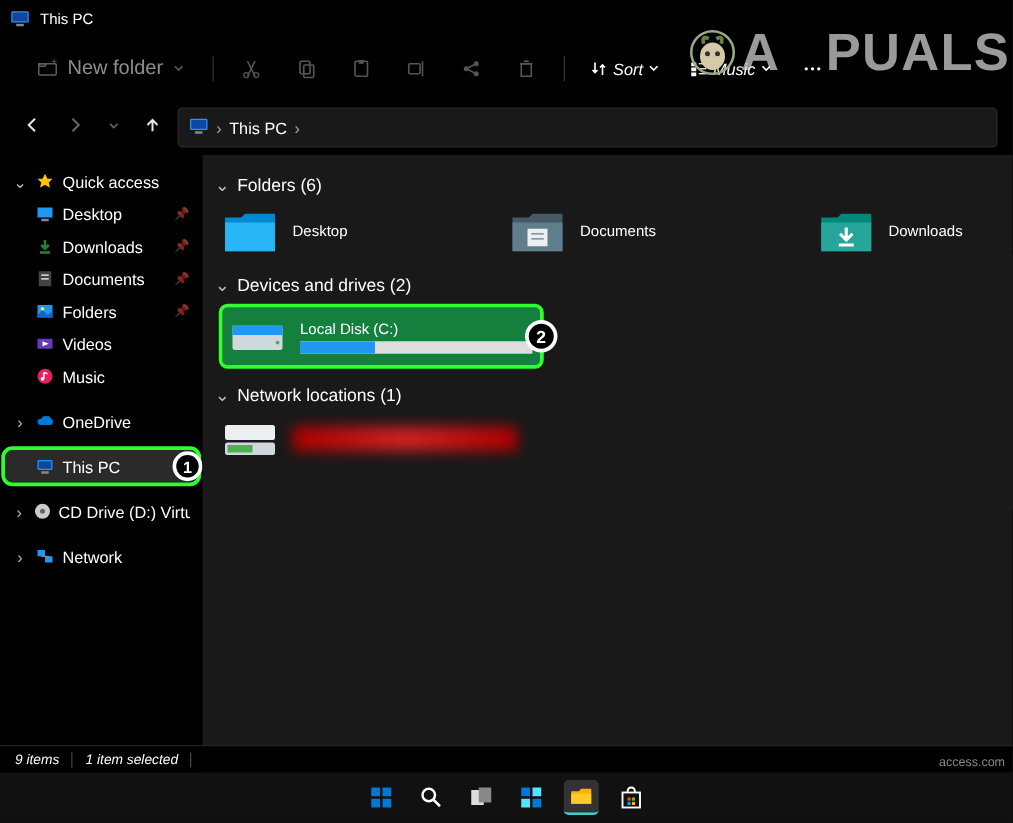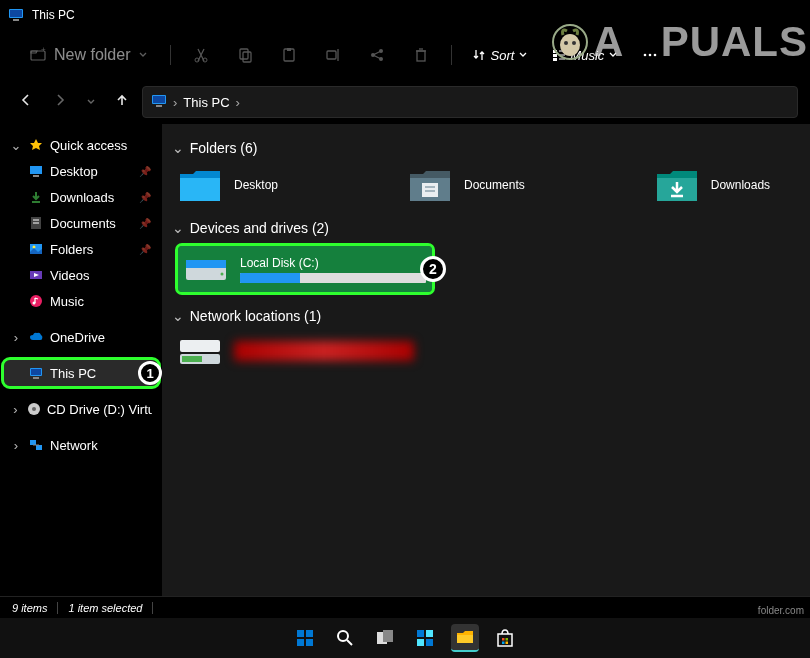--- a/index.html
+++ b/index.html
@@ -447,13 +447,13 @@
 <div class="watermark">
   <svg width="38" height="38">
       <circle cx="19" cy="19" r="17" fill="none" stroke="#99aa88" stroke-width="2"></circle>
       <ellipse cx="19" cy="22" rx="10" ry="11" fill="#d4c9a8"></ellipse>
       <path d="M12 12 Q10 5 16 8 M26 12 Q28 5 22 8" stroke="#6b7d3f" stroke-width="3" fill="none"></path>
       <circle cx="15" cy="20" r="2" fill="#333"></circle>
       <circle cx="23" cy="20" r="2" fill="#333"></circle>
     </svg>
   <span style="white-space:pre">A   PUALS</span>
 </div>
-<div class="attrib">folder.com</div>
+<div class="attrib">access.com</div>
 
 </body></html>

